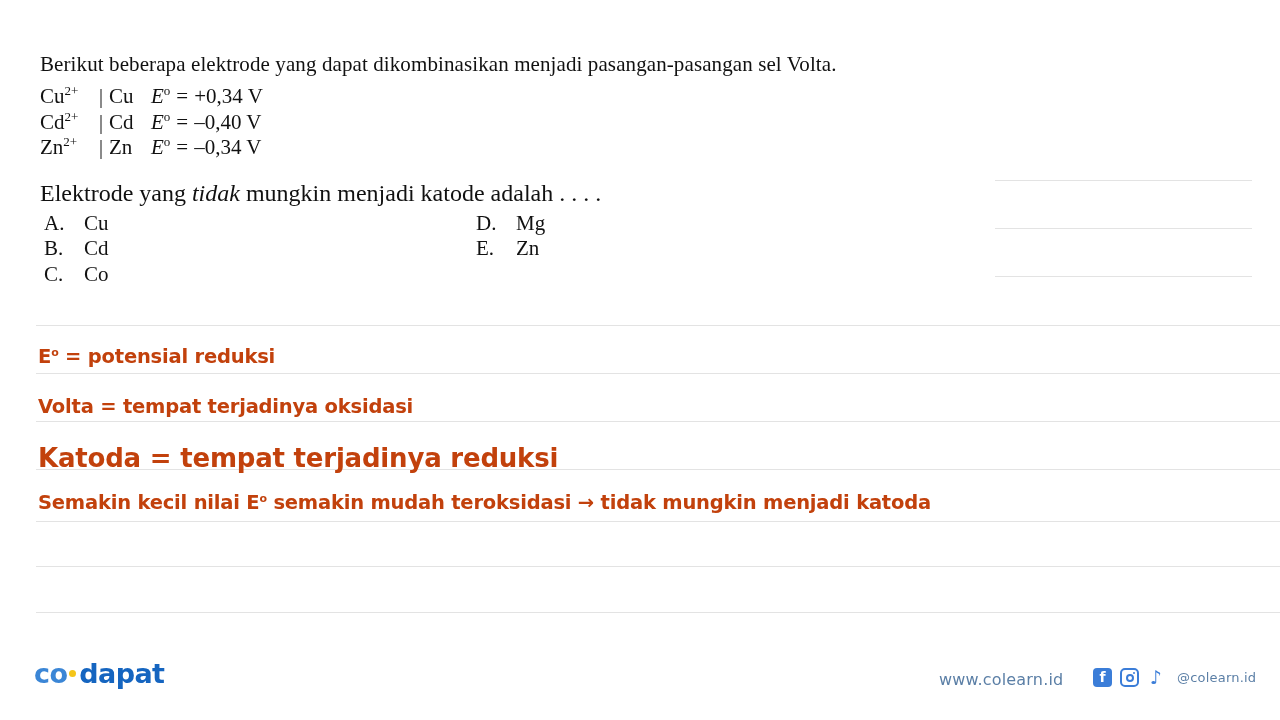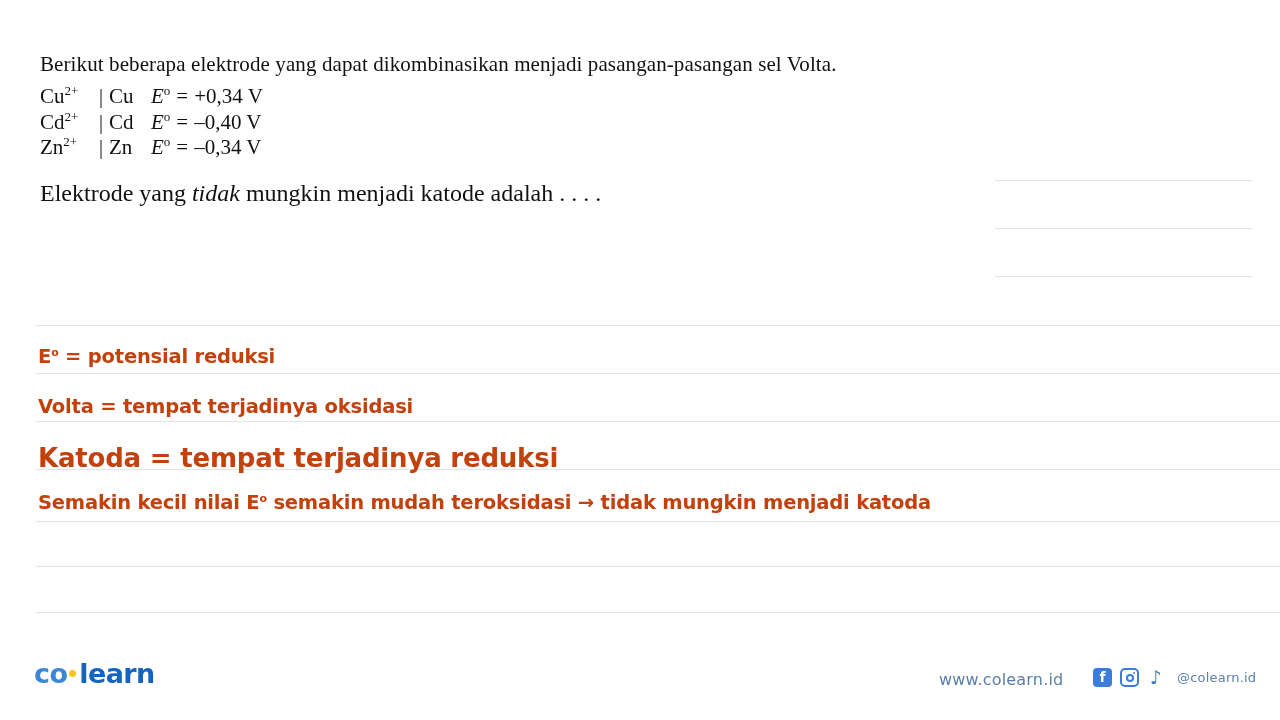--- a/index.html
+++ b/index.html
@@ -230,35 +230,46 @@
     <div class="erow">
       <span class="ion"><span>Cd</span><sup>2+</sup></span><span class="bar">|</span><span class="met">Cd</span><span class="esym"><span>E</span><span class="deg">o</span></span><span class="eq">=</span><span>–0,40 V</span>
     </div>
     <div class="erow">
       <span class="ion"><span>Zn</span><sup>2+</sup></span><span class="bar">|</span><span class="met">Zn</span><span class="esym"><span>E</span><span class="deg">o</span></span><span class="eq">=</span><span>–0,34 V</span>
     </div>
   </div>
 
   <div class="qprompt"><span>Elektrode yang </span><i>tidak</i><span> mungkin menjadi katode adalah . . . .</span></div>
 
+  <div class="opts">
+    <div class="optcol left">
+      <div class="opt"><span class="lbl">A.</span><span>Cu</span></div>
+      <div class="opt"><span class="lbl">B.</span><span>Cd</span></div>
+      <div class="opt"><span class="lbl">C.</span><span>Co</span></div>
+    </div>
+    <div class="optcol right">
+      <div class="opt"><span class="lbl">D.</span><span>Mg</span></div>
+      <div class="opt"><span class="lbl">E.</span><span>Zn</span></div>
+    </div>
+  </div>
 
 </div>
 
 <div class="note n1"><span>E</span><span class="deg">o</span><span> = potensial reduksi</span></div>
 
 <div class="note n2">Volta = tempat terjadinya oksidasi</div>
 
 <div class="note n3">Katoda = tempat terjadinya reduksi</div>
 
 <div class="note n4"><span>Semakin kecil nilai E</span><span class="deg">o</span><span> semakin mudah teroksidasi → tidak mungkin menjadi katoda</span></div>
 
 <div class="logo">
   <span class="co">co</span>
   <span class="dot"></span>
-  <span class="learn">learn</span>
+  <span class="learn">dapat</span>
 </div>
 
 <div class="site">www.colearn.id</div>
 
 <div class="social">
   <div class="icon-fb">f</div>
   <div class="icon-ig"></div>
   <div class="icon-tt">♪</div>
   <div class="handle">@colearn.id</div>
 </div>

